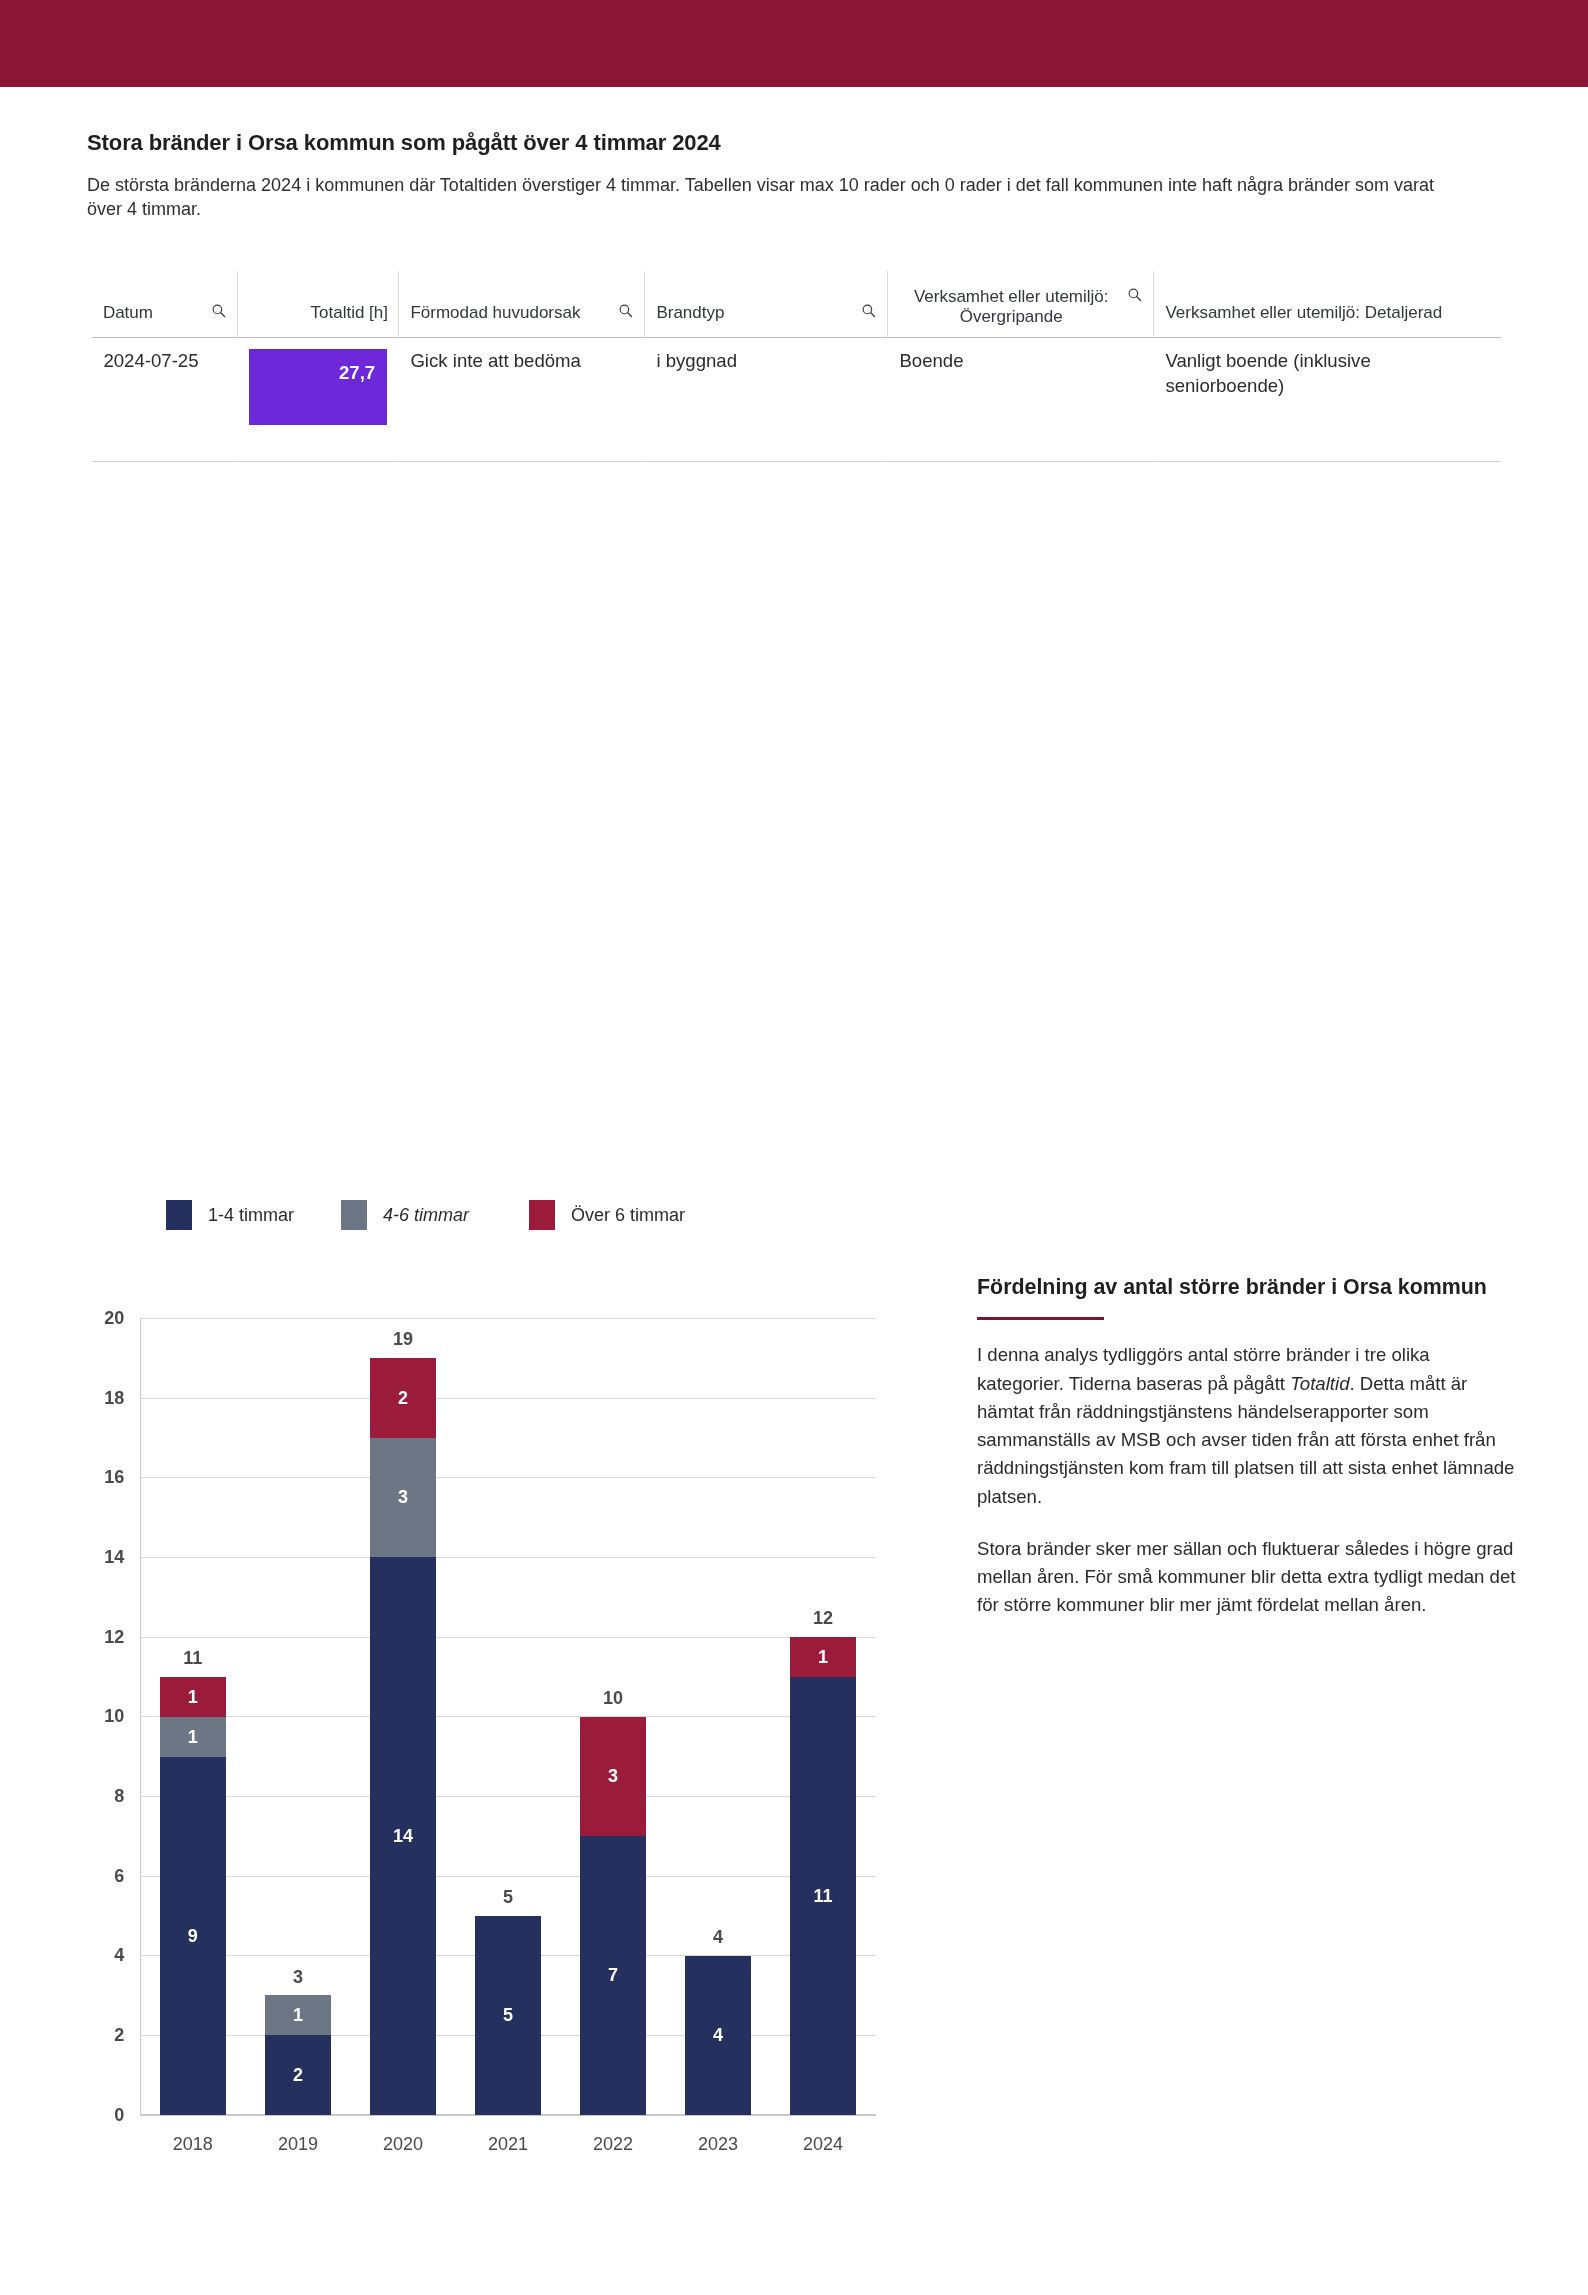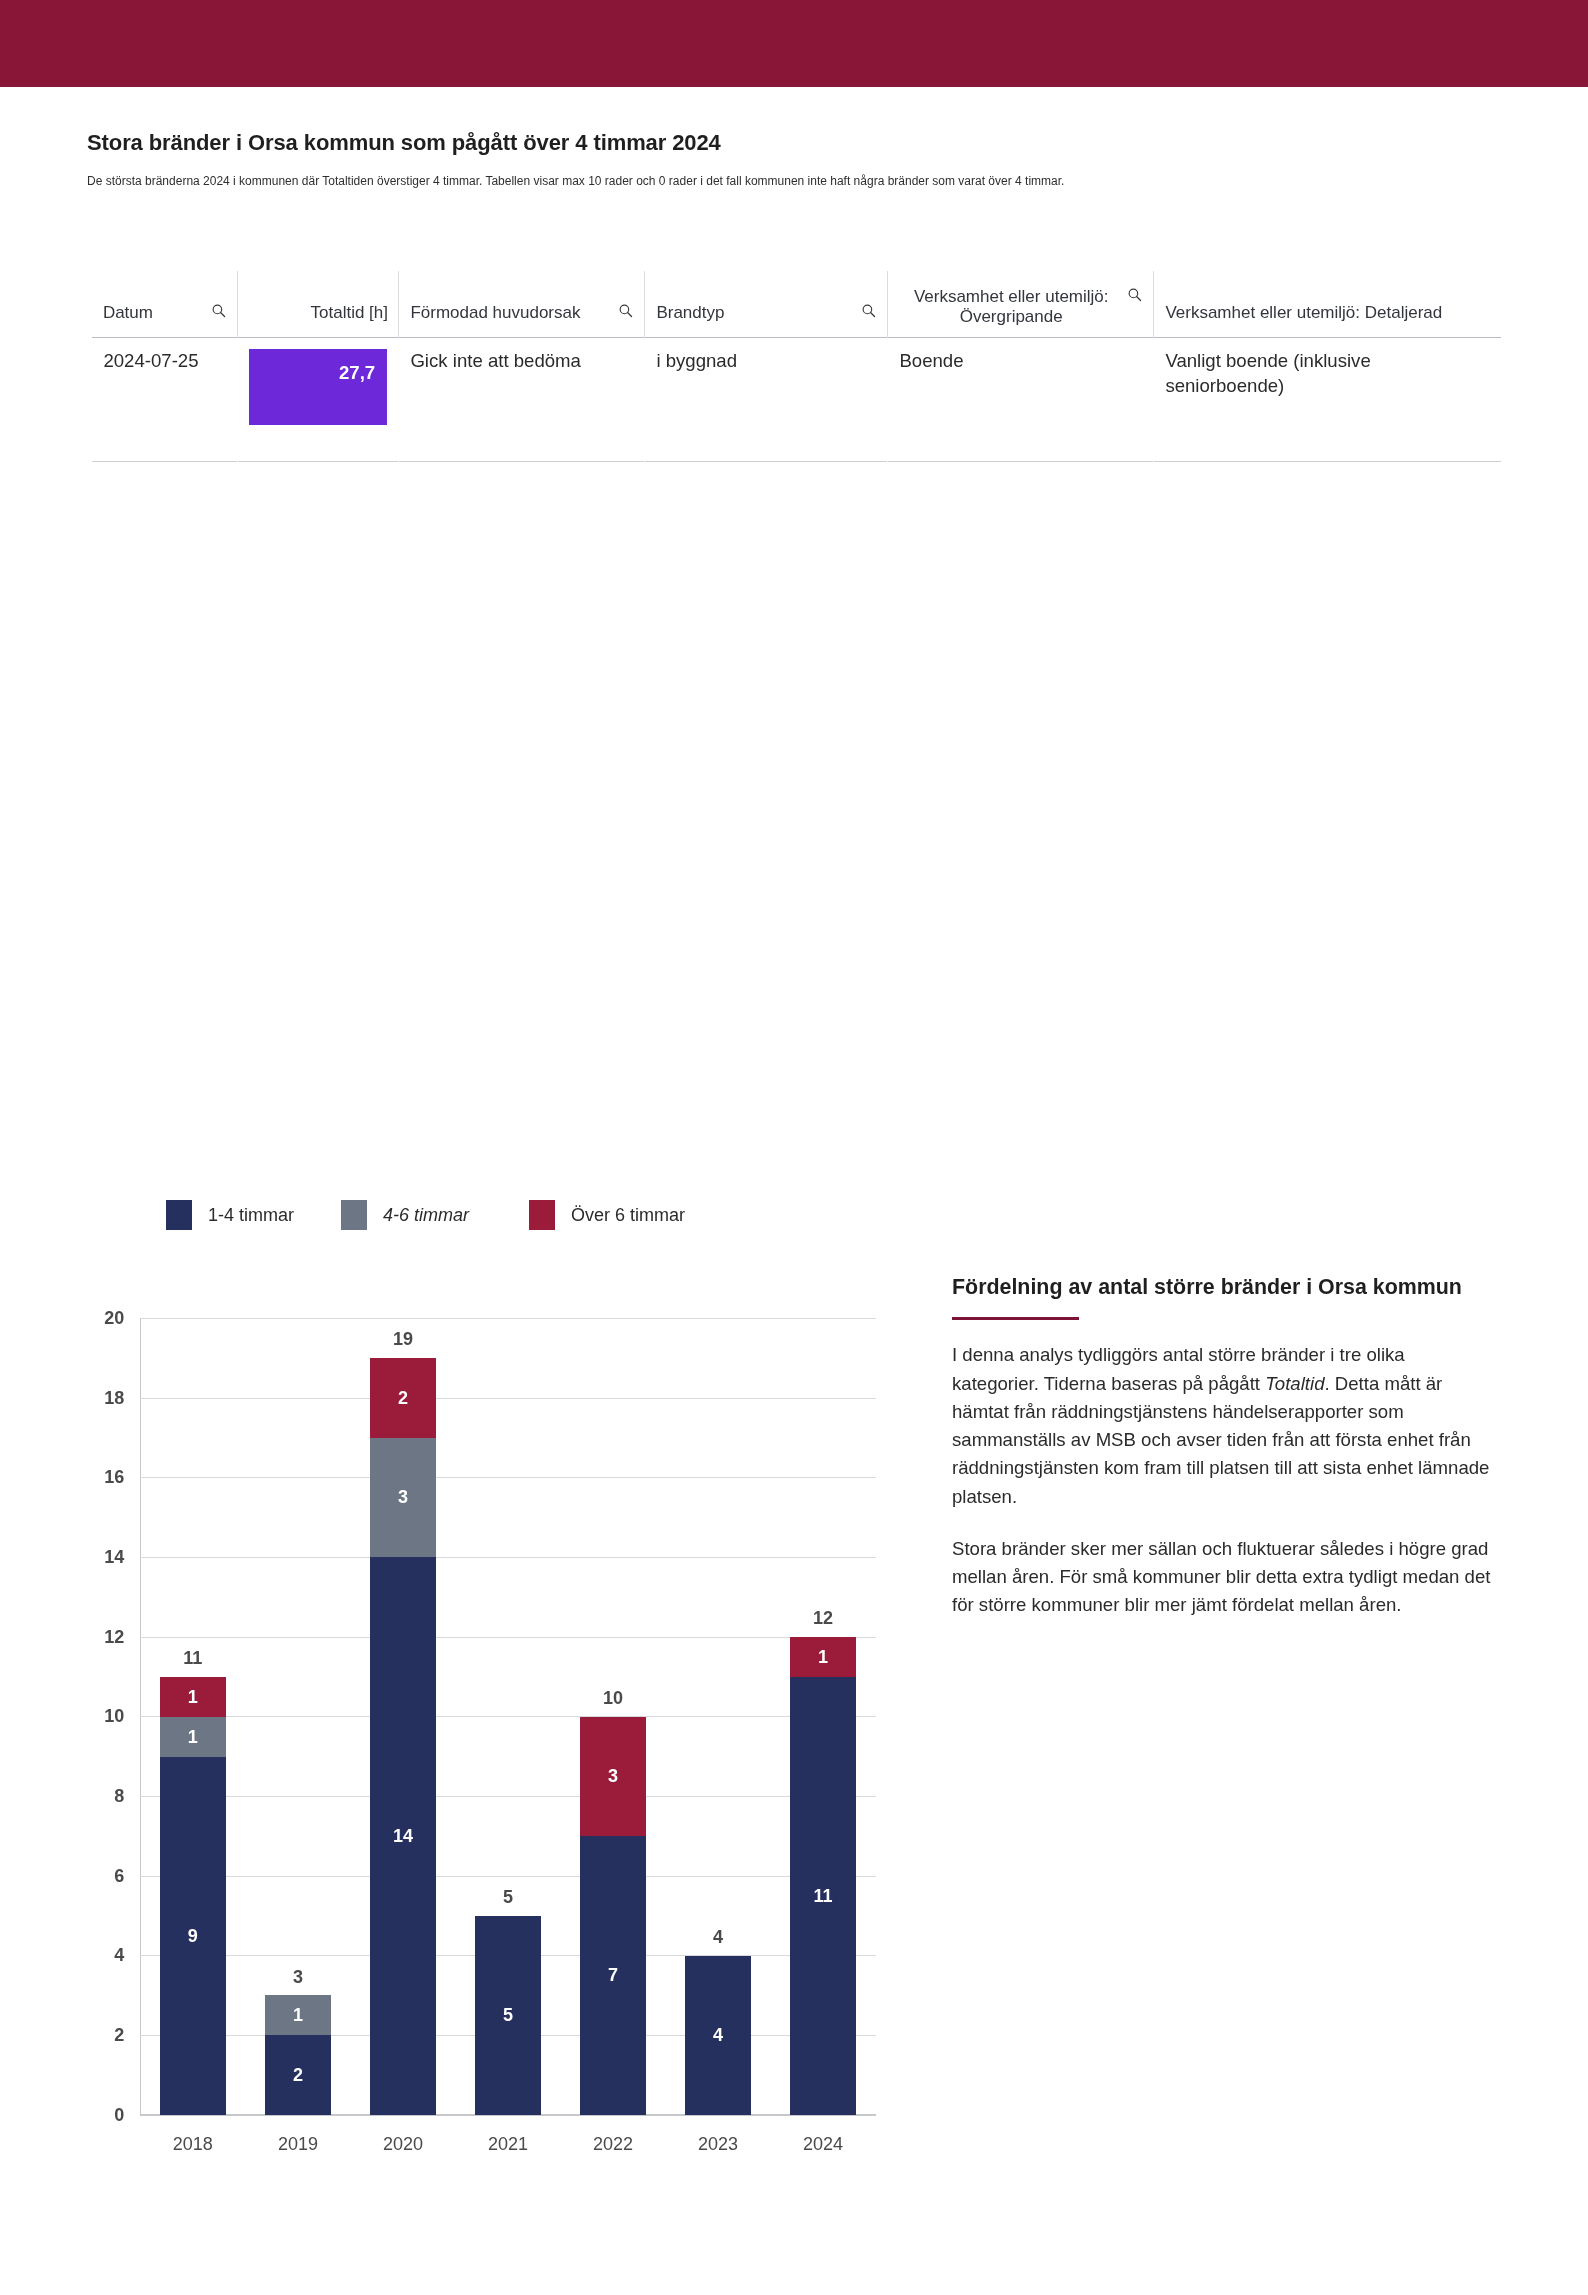--- a/index.html
+++ b/index.html
@@ -35,21 +35,21 @@
     font-weight: bold;
     letter-spacing: -0.1px;
     color: #1f1f1f;
     white-space: nowrap;
   }
   .report-subtitle {
     position: absolute;
     left: 87px;
     top: 174px;
     width: 1365px;
-    font-size: 12px;
+    font-size: 18px;
     line-height: 1.33;
     color: #2f2f2f;
   }
 
   
   .table-wrap {
     position: absolute;
     left: 91px;
     top: 271px;
     width: 1409px;
@@ -233,21 +233,21 @@
     margin-top: 18.6px;
     width: 66px;
     text-align: center;
     font-size: 18px;
     color: #4a4a4a;
   }
 
   
   .info-panel {
     position: absolute;
-    left: 952px;
+    left: 977px;
     top: 1273px;
     width: 543px;
   }
   .info-title {
     font-size: 21.4px;
     font-weight: bold;
     line-height: 1.33;
     color: #1f1f1f;
     margin: 0;
   }

